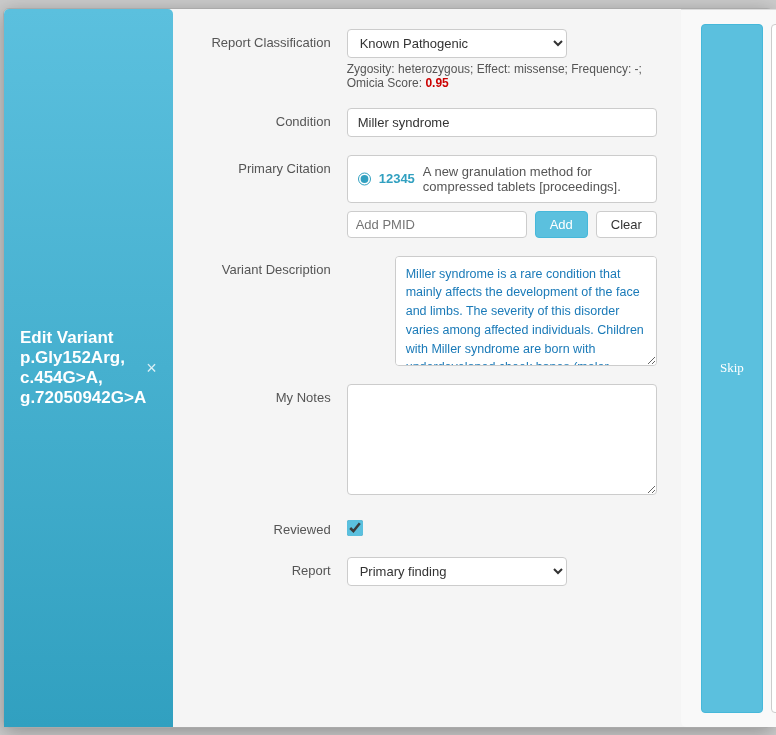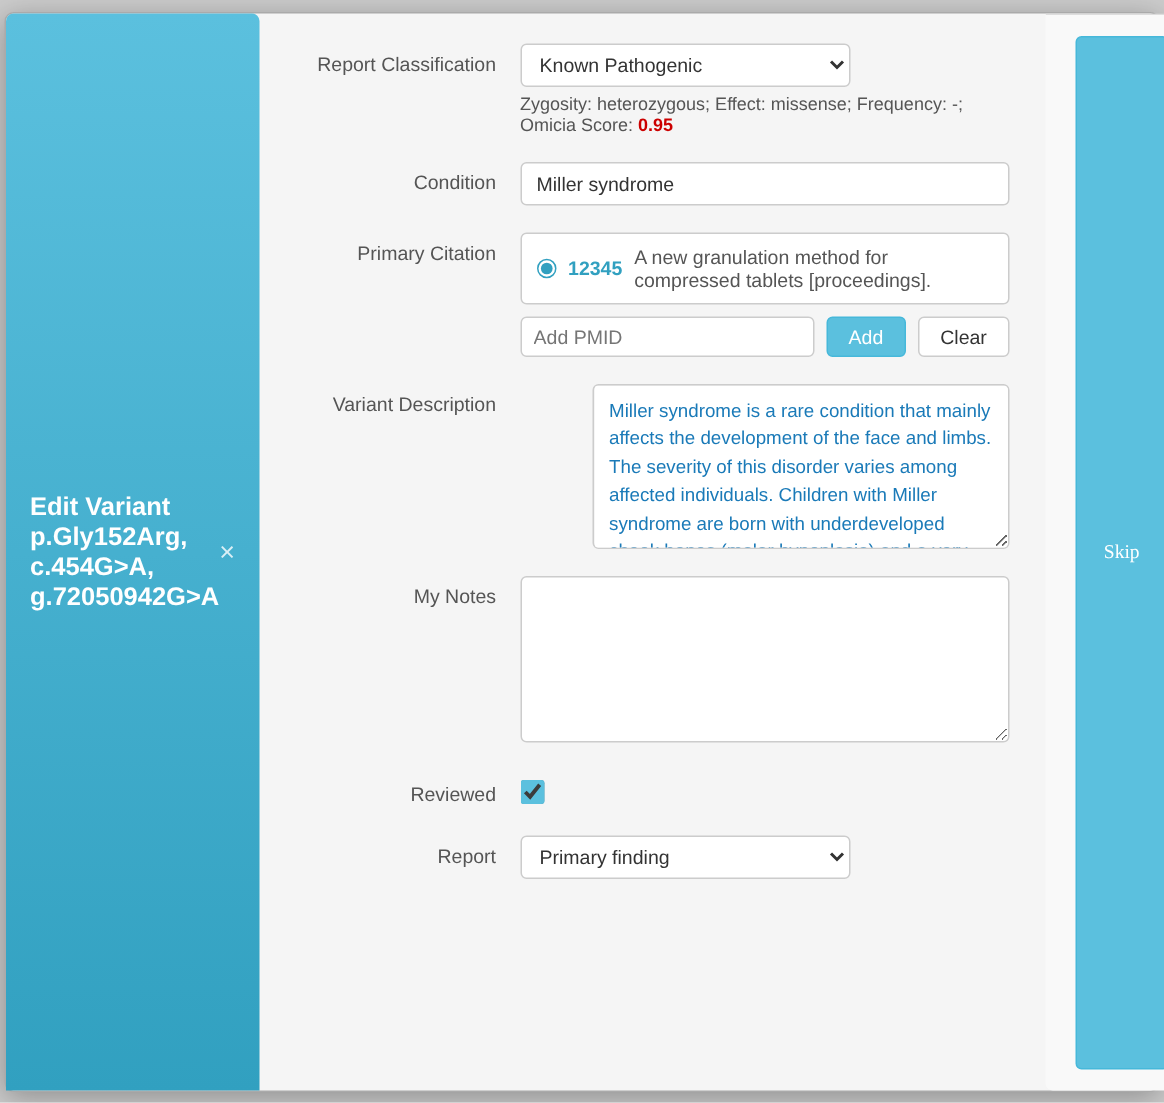--- a/index.html
+++ b/index.html
@@ -118,21 +118,21 @@
     .pmid-row {
       display: flex;
       align-items: center;
       gap: 8px;
     }
     input.pmid-input {
       padding: 5px 8px;
       border: 1px solid #ccc;
       border-radius: 4px;
       font-size: 13px;
-      width: 196px;
+      width: 180px;
       color: #333;
       background: white;
     }
     .btn {
       padding: 5px 14px;
       border: none;
       border-radius: 4px;
       font-size: 13px;
       cursor: pointer;
       font-weight: normal;

